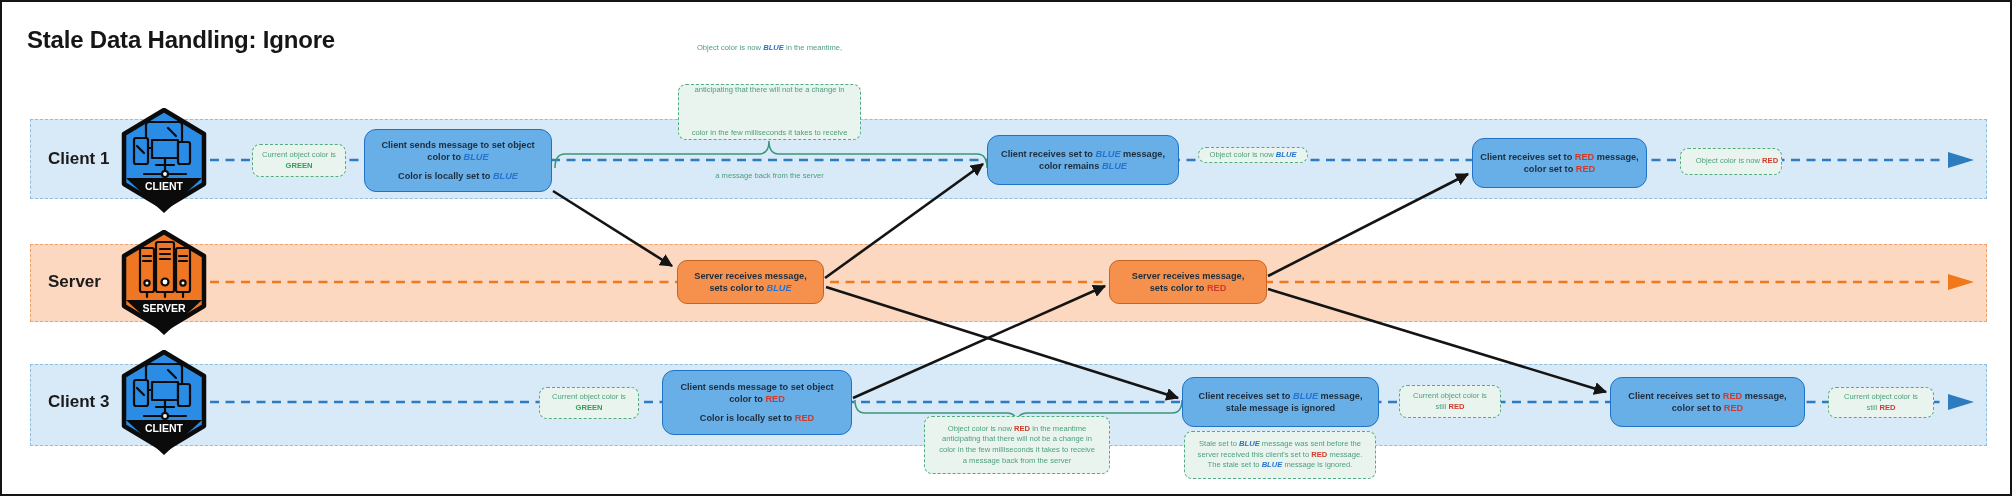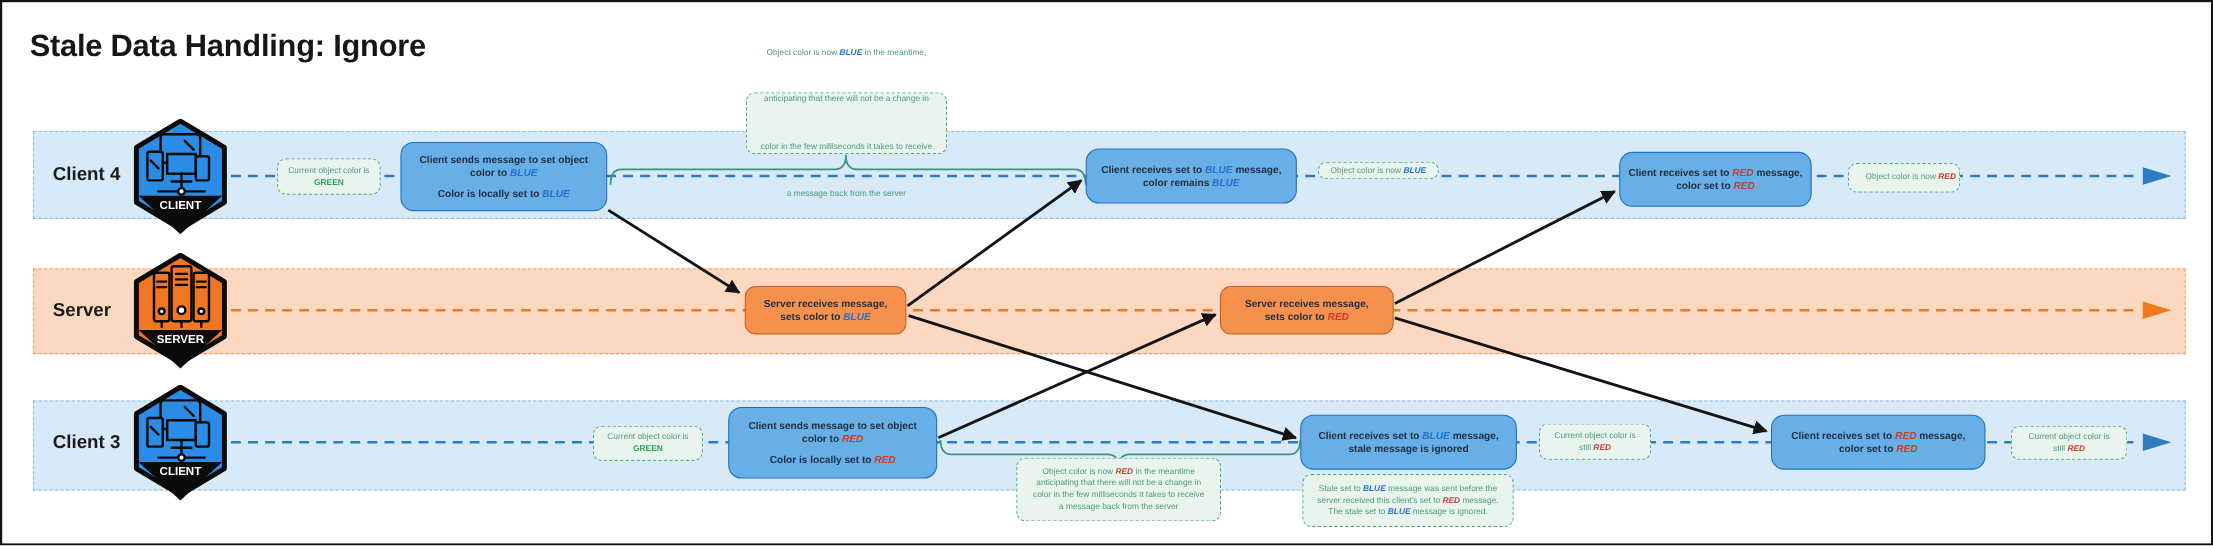--- a/index.html
+++ b/index.html
@@ -1,51 +1,51 @@
 <!DOCTYPE html>
 <html><head>
 <meta charset="utf-8">
 <style>
   html,body{margin:0;padding:0;background:#fff;}
   .canvas{position:relative;width:2012px;height:496px;background:#ffffff;border:2px solid #141414;
           box-sizing:border-box;font-family:"Liberation Sans","DejaVu Sans",sans-serif;overflow:hidden;}
-  .title{position:absolute;left:25px;top:24px;font-size:28px;font-weight:bold;color:#161616;letter-spacing:-.2px;}
+  .title{position:absolute;left:25px;top:24px;font-size:24px;font-weight:bold;color:#161616;letter-spacing:-.2px;}
   .lane{position:absolute;left:28px;width:1957px;box-sizing:border-box;border:1.5px dashed;z-index:1;}
   .lane-1{top:117px;height:80px;background:#d8e9f8;border-color:#8fbede;}
   .lane-2{top:242px;height:78px;background:#fcd8c1;border-color:#f2a16b;}
   .lane-3{top:362px;height:82px;background:#d8e9f8;border-color:#8fbede;}
   .lane-label{position:absolute;left:46px;font-size:17px;font-weight:bold;color:#1b1b1b;z-index:4;}
   .label-1{top:147px;} .label-2{top:270px;} .label-3{top:390px;}
   .badge{position:absolute;left:117px;width:90px;height:106px;z-index:4;}
   .badge-1{top:106px;} .badge-2{top:228px;} .badge-3{top:348px;}
   #overlay{position:absolute;left:0;top:0;z-index:2;pointer-events:none;}
   .box{position:absolute;box-sizing:border-box;display:flex;flex-direction:column;align-items:center;justify-content:center;
        text-align:center;font-weight:bold;font-size:9.2px;line-height:1.32;color:#1e2d3d;z-index:3;border-radius:12px;}
   .box.client{background:#68aee7;border:1.6px solid #1f72c4;}
   .box.server{background:#f5914d;border:1.6px solid #c8641f;border-radius:10px;}
   .note{position:absolute;box-sizing:border-box;display:flex;flex-direction:column;align-items:center;justify-content:center;
        text-align:center;font-size:7.6px;line-height:1.4;color:#4d9e7c;z-index:3;
        background:#e9f4ee;border:1.3px dashed #52ab85;border-radius:8px;}
   .line{white-space:nowrap;}
   .spacer{height:7px;}
   span.blue{color:#2673cf;font-style:italic;font-weight:bold;}
-  span.red{color:#d03a2b;font-style:italic;font-weight:bold;}
+  span.red{color:#d03a2b;font-weight:bold;}
   span.green{color:#2f9e57;font-weight:bold;}
 </style>
 </head>
 <body>
 
 <div class="canvas">
   <div class="title">Stale Data Handling: Ignore</div>
 
   <div class="lane lane-1"></div>
   <div class="lane lane-2"></div>
   <div class="lane lane-3"></div>
 
-  <div class="lane-label label-1">Client 4</div>
+  <div class="lane-label label-1">Client 1</div>
   <div class="lane-label label-2">Server</div>
   <div class="lane-label label-3">Client 3</div>
 
   <svg class="badge badge-1" viewBox="0 0 88 106">
     <polygon points="44,2 84,26 84,76 44,100 4,76 4,26" fill="#2a8ce4" stroke="#0b0b0b" stroke-width="4.5" stroke-linejoin="round"></polygon>
     <g stroke="#0b0b0b" stroke-width="2.2" fill="#2a8ce4" stroke-linejoin="round" stroke-linecap="round">
       <rect x="26" y="14" width="36" height="26" rx="3"></rect>
       <line x1="48" y1="20" x2="56" y2="28"></line>
       <rect x="14" y="30" width="14" height="26" rx="2"></rect>
       <line x1="17" y1="38" x2="24" y2="45"></line>

